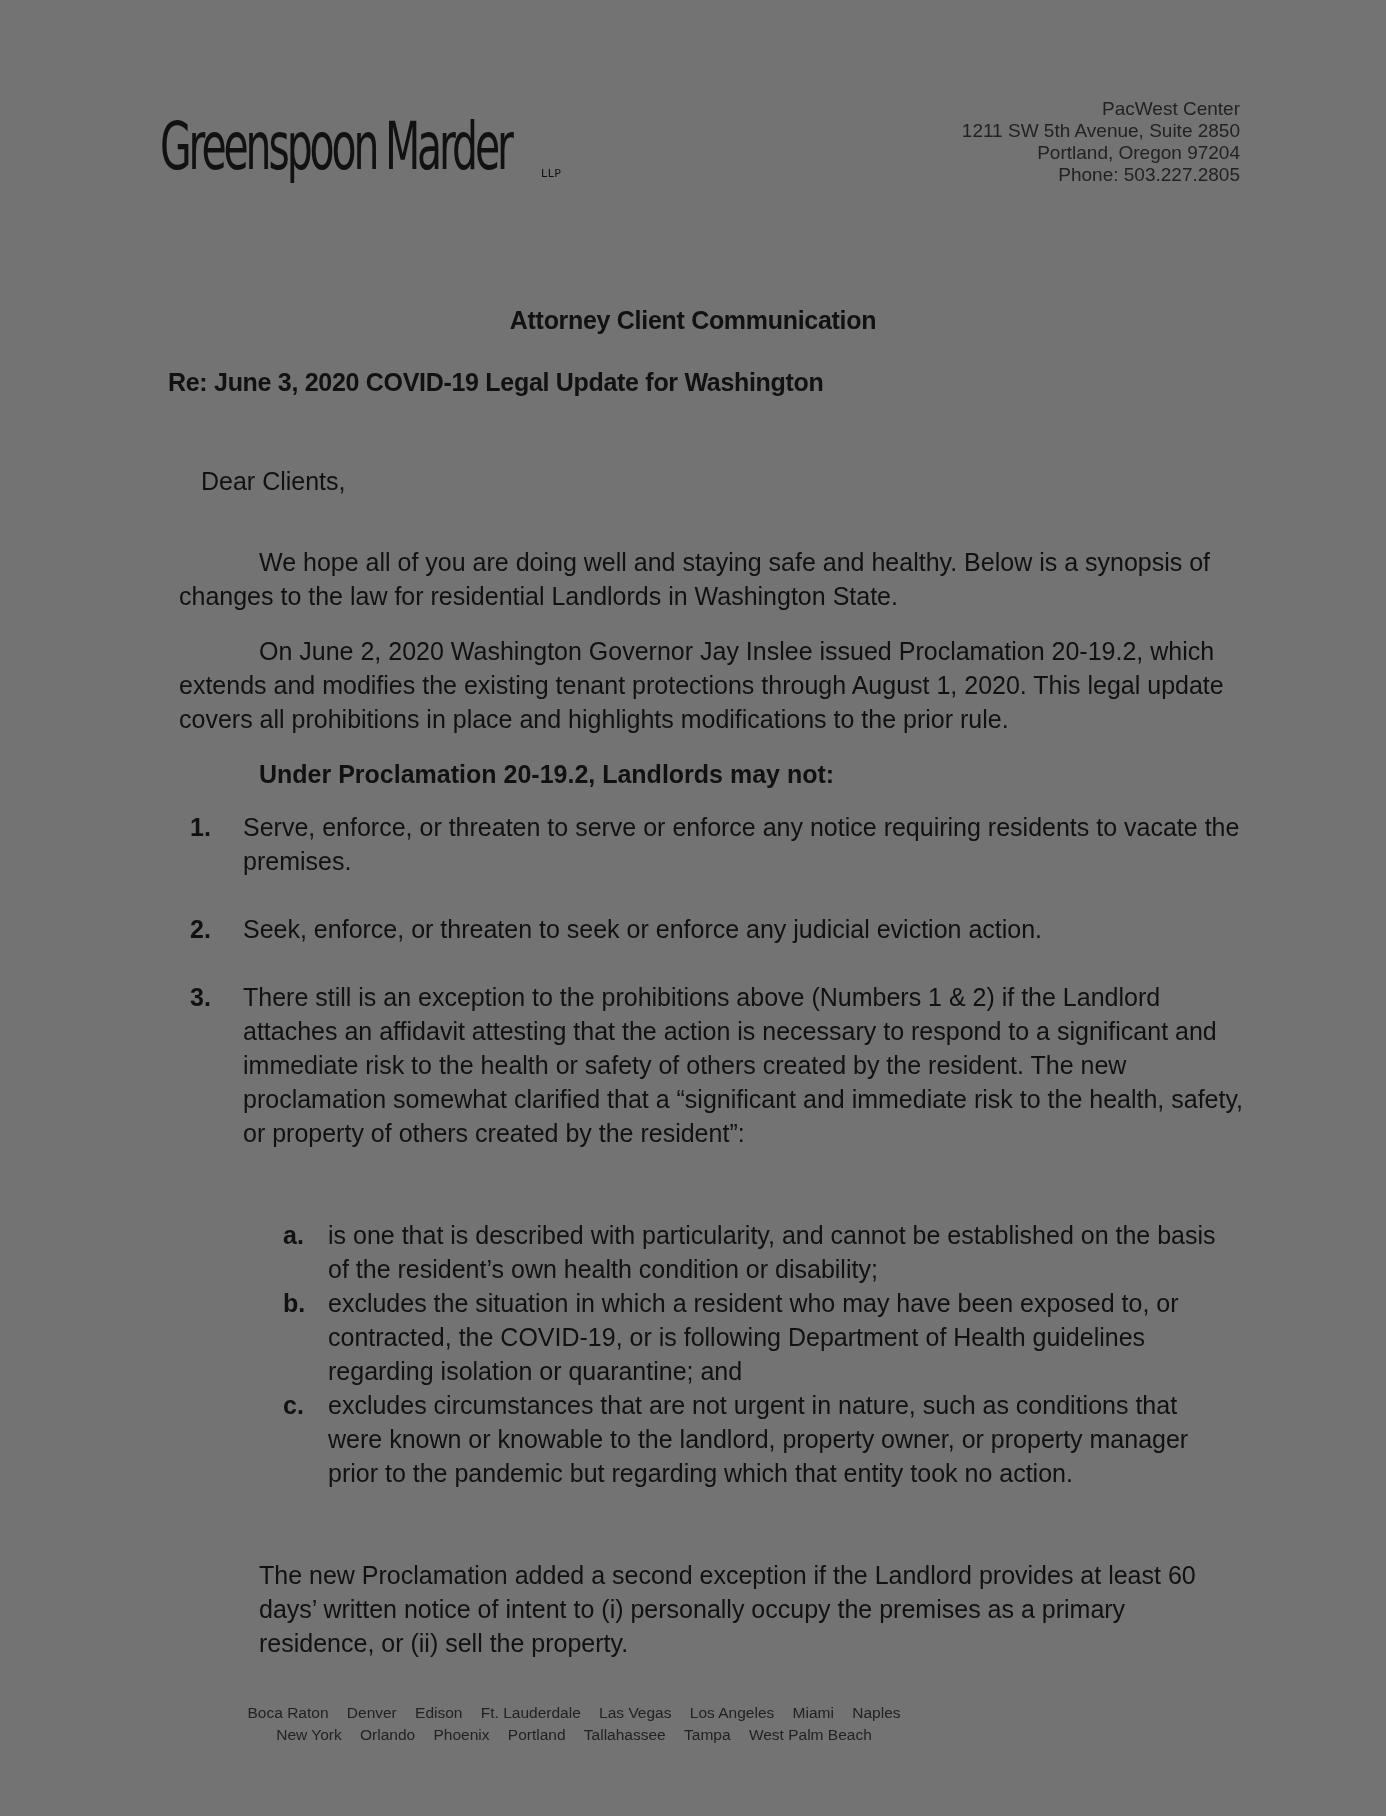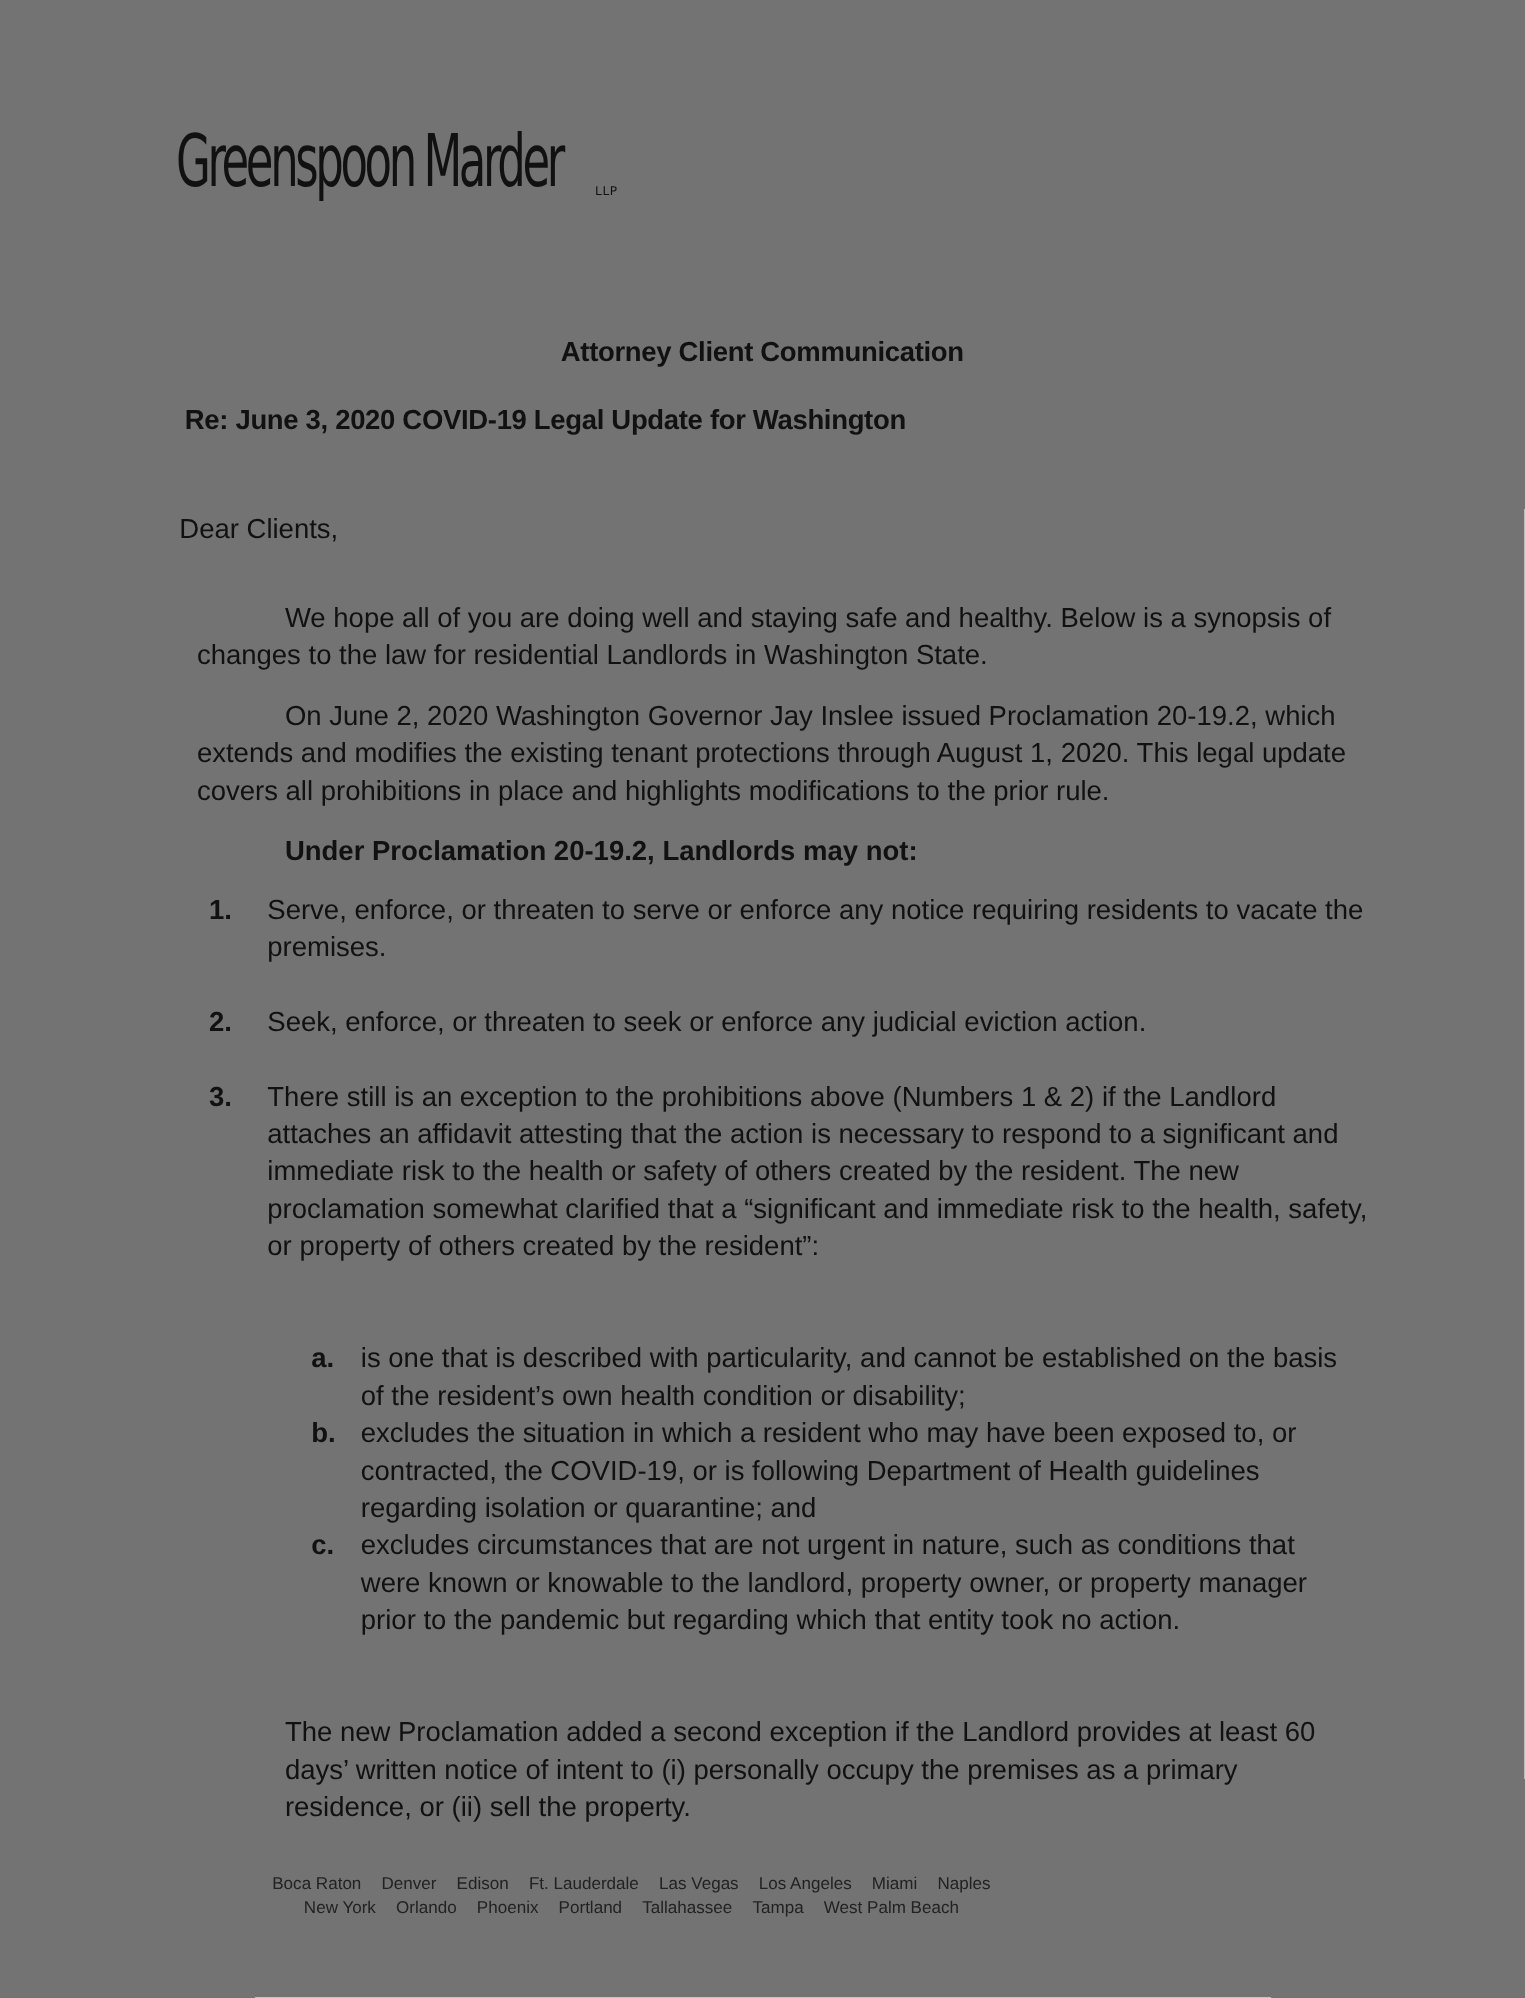--- a/index.html
+++ b/index.html
@@ -38,25 +38,31 @@
 </head>
 <body>
 
 <div class="page">
 
   <div class="logo">
     <span class="firm-a">Greenspoon</span><span class="firm-b">Marder</span>
   </div>
   <div class="llp">LLP</div>
 
+  <div class="address">
+    <div>PacWest Center</div>
+    <div>1211 SW 5th Avenue, Suite 2850</div>
+    <div>Portland, Oregon 97204</div>
+    <div>Phone: 503.227.2805</div>
+  </div>
 
   <div class="title">Attorney Client Communication</div>
   <div class="re">Re: June 3, 2020 COVID-19 Legal Update for Washington</div>
 
-  <div class="block body-text" style="top:464px;">Dear Clients,</div>
+  <div class="block body-text" style="top:464px;margin-left:38px;">Dear Clients,</div>
 
   <div class="block body-text" style="top:529px;">
     <p class="p indent">We hope all of you are doing well and staying safe and healthy.  Below is a synopsis of changes to the law for residential Landlords in Washington State.</p>
   </div>
 
   <div class="block body-text" style="top:618px;">
     <p class="p indent">On June 2, 2020 Washington Governor Jay Inslee issued Proclamation 20-19.2, which extends and modifies the existing tenant protections through August 1, 2020. This legal update covers all prohibitions in place and highlights modifications to the prior rule.</p>
   </div>
 
   <div class="block body-text" style="top:741px;font-weight:bold;">

